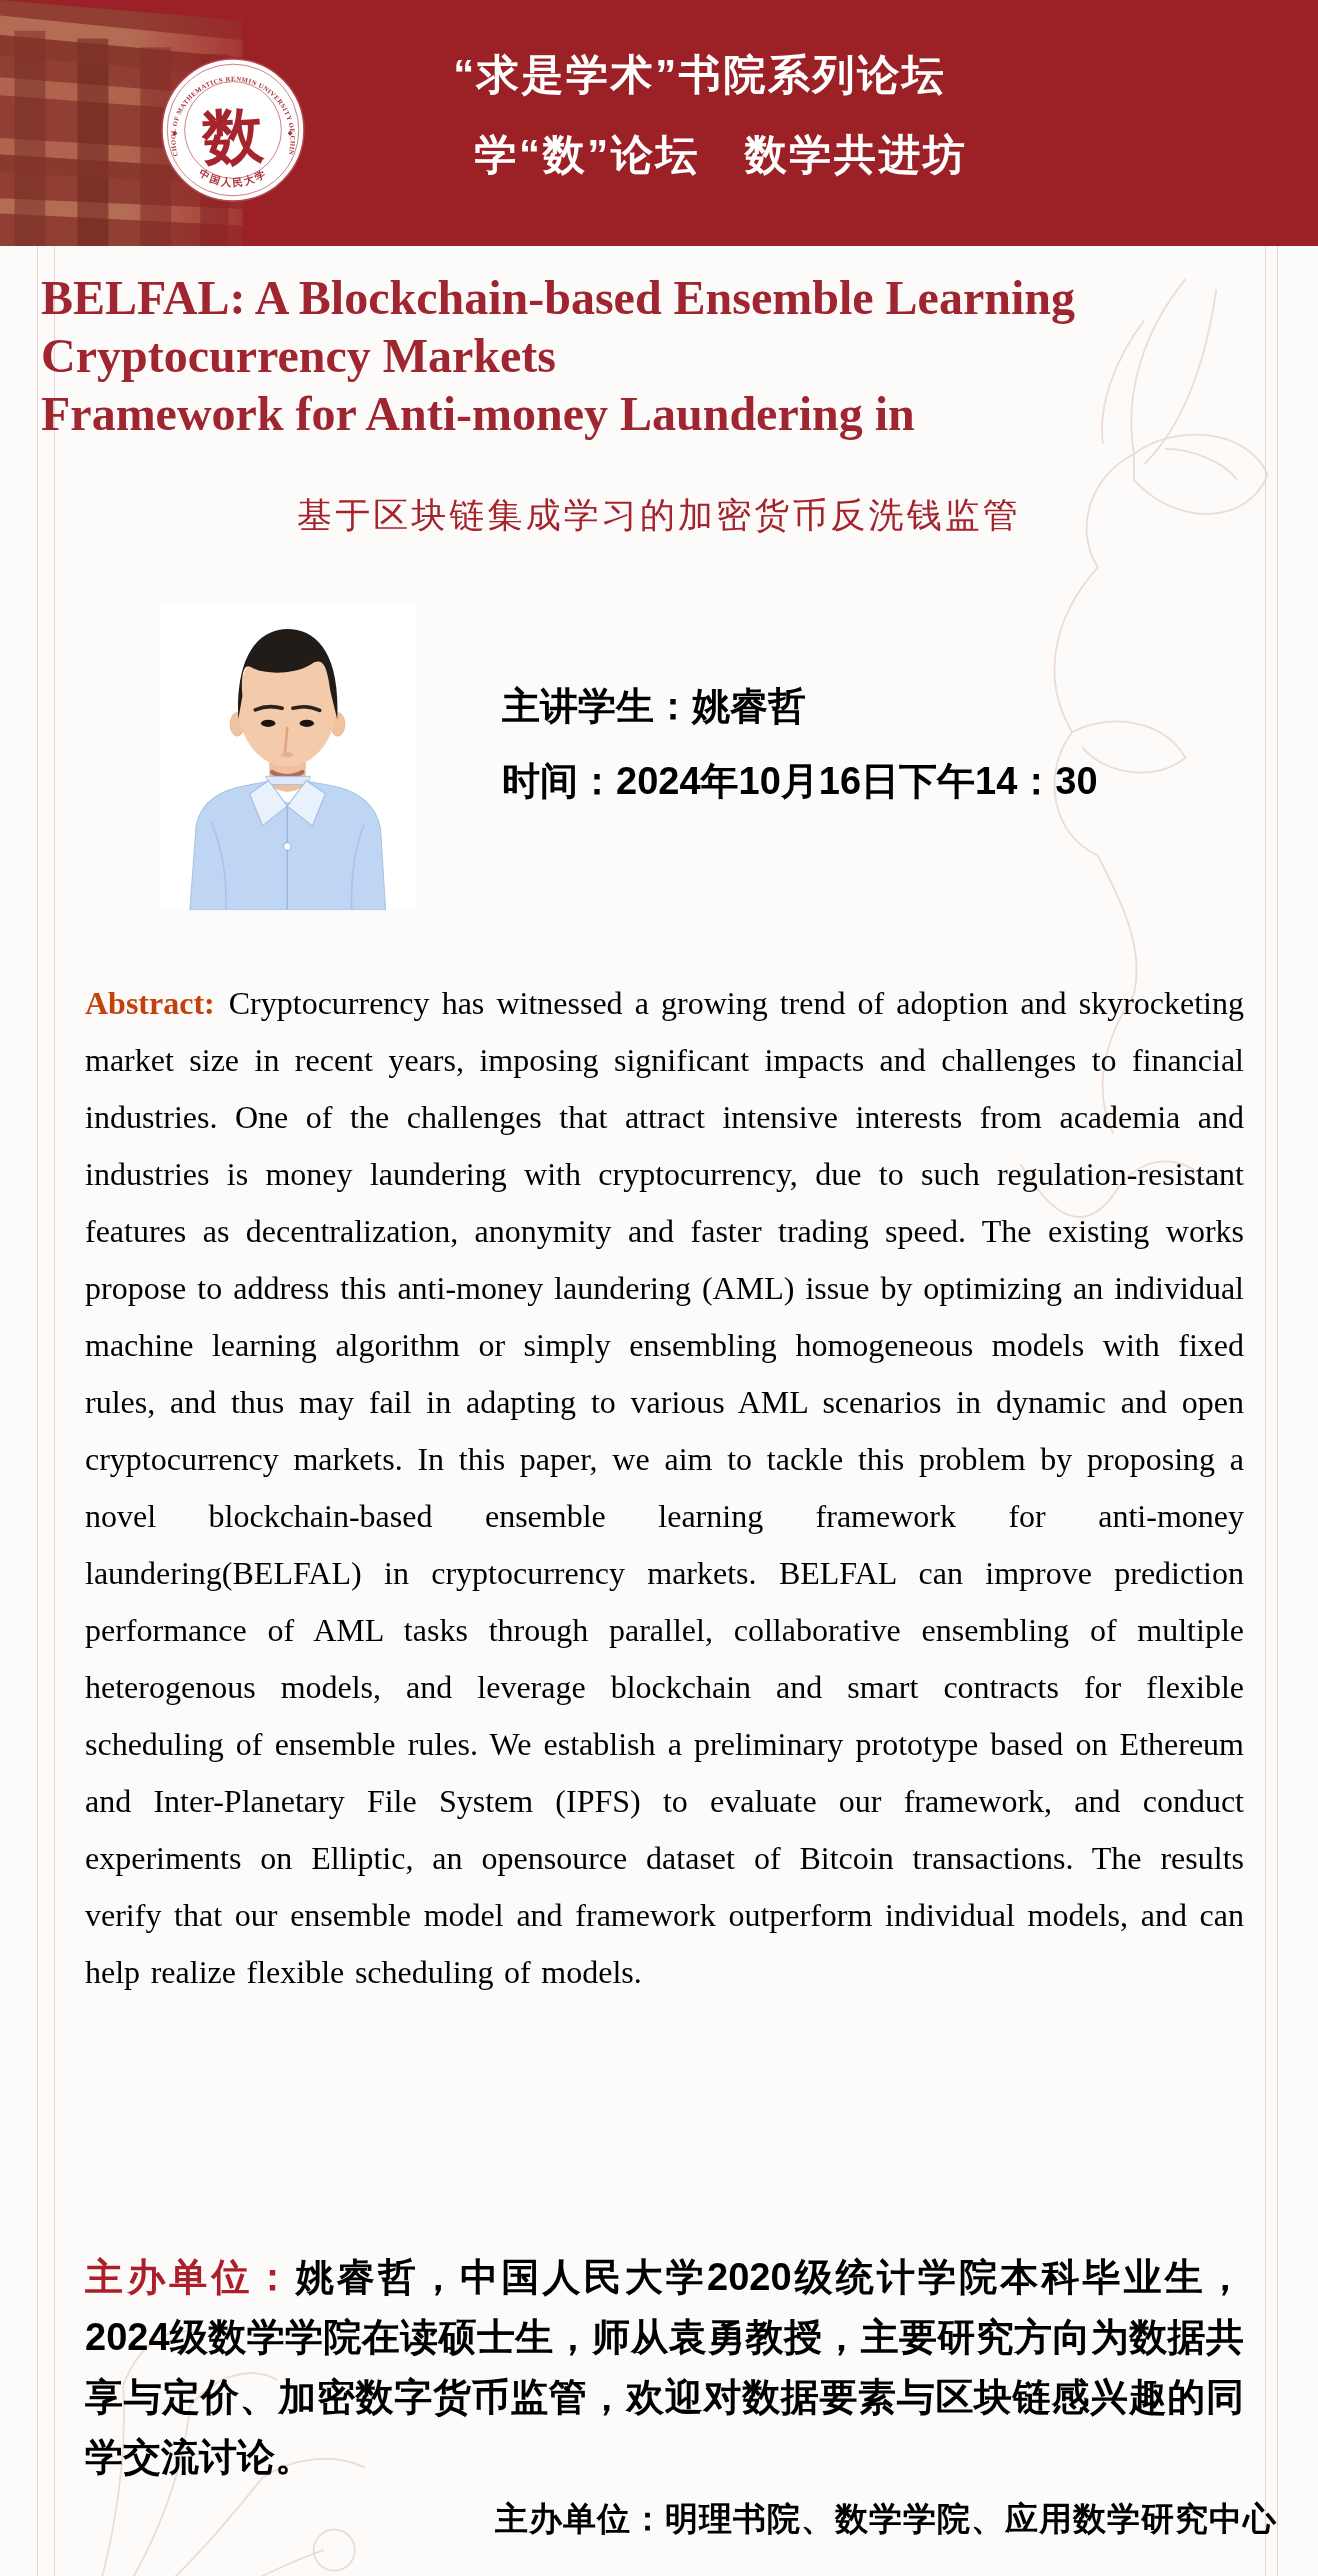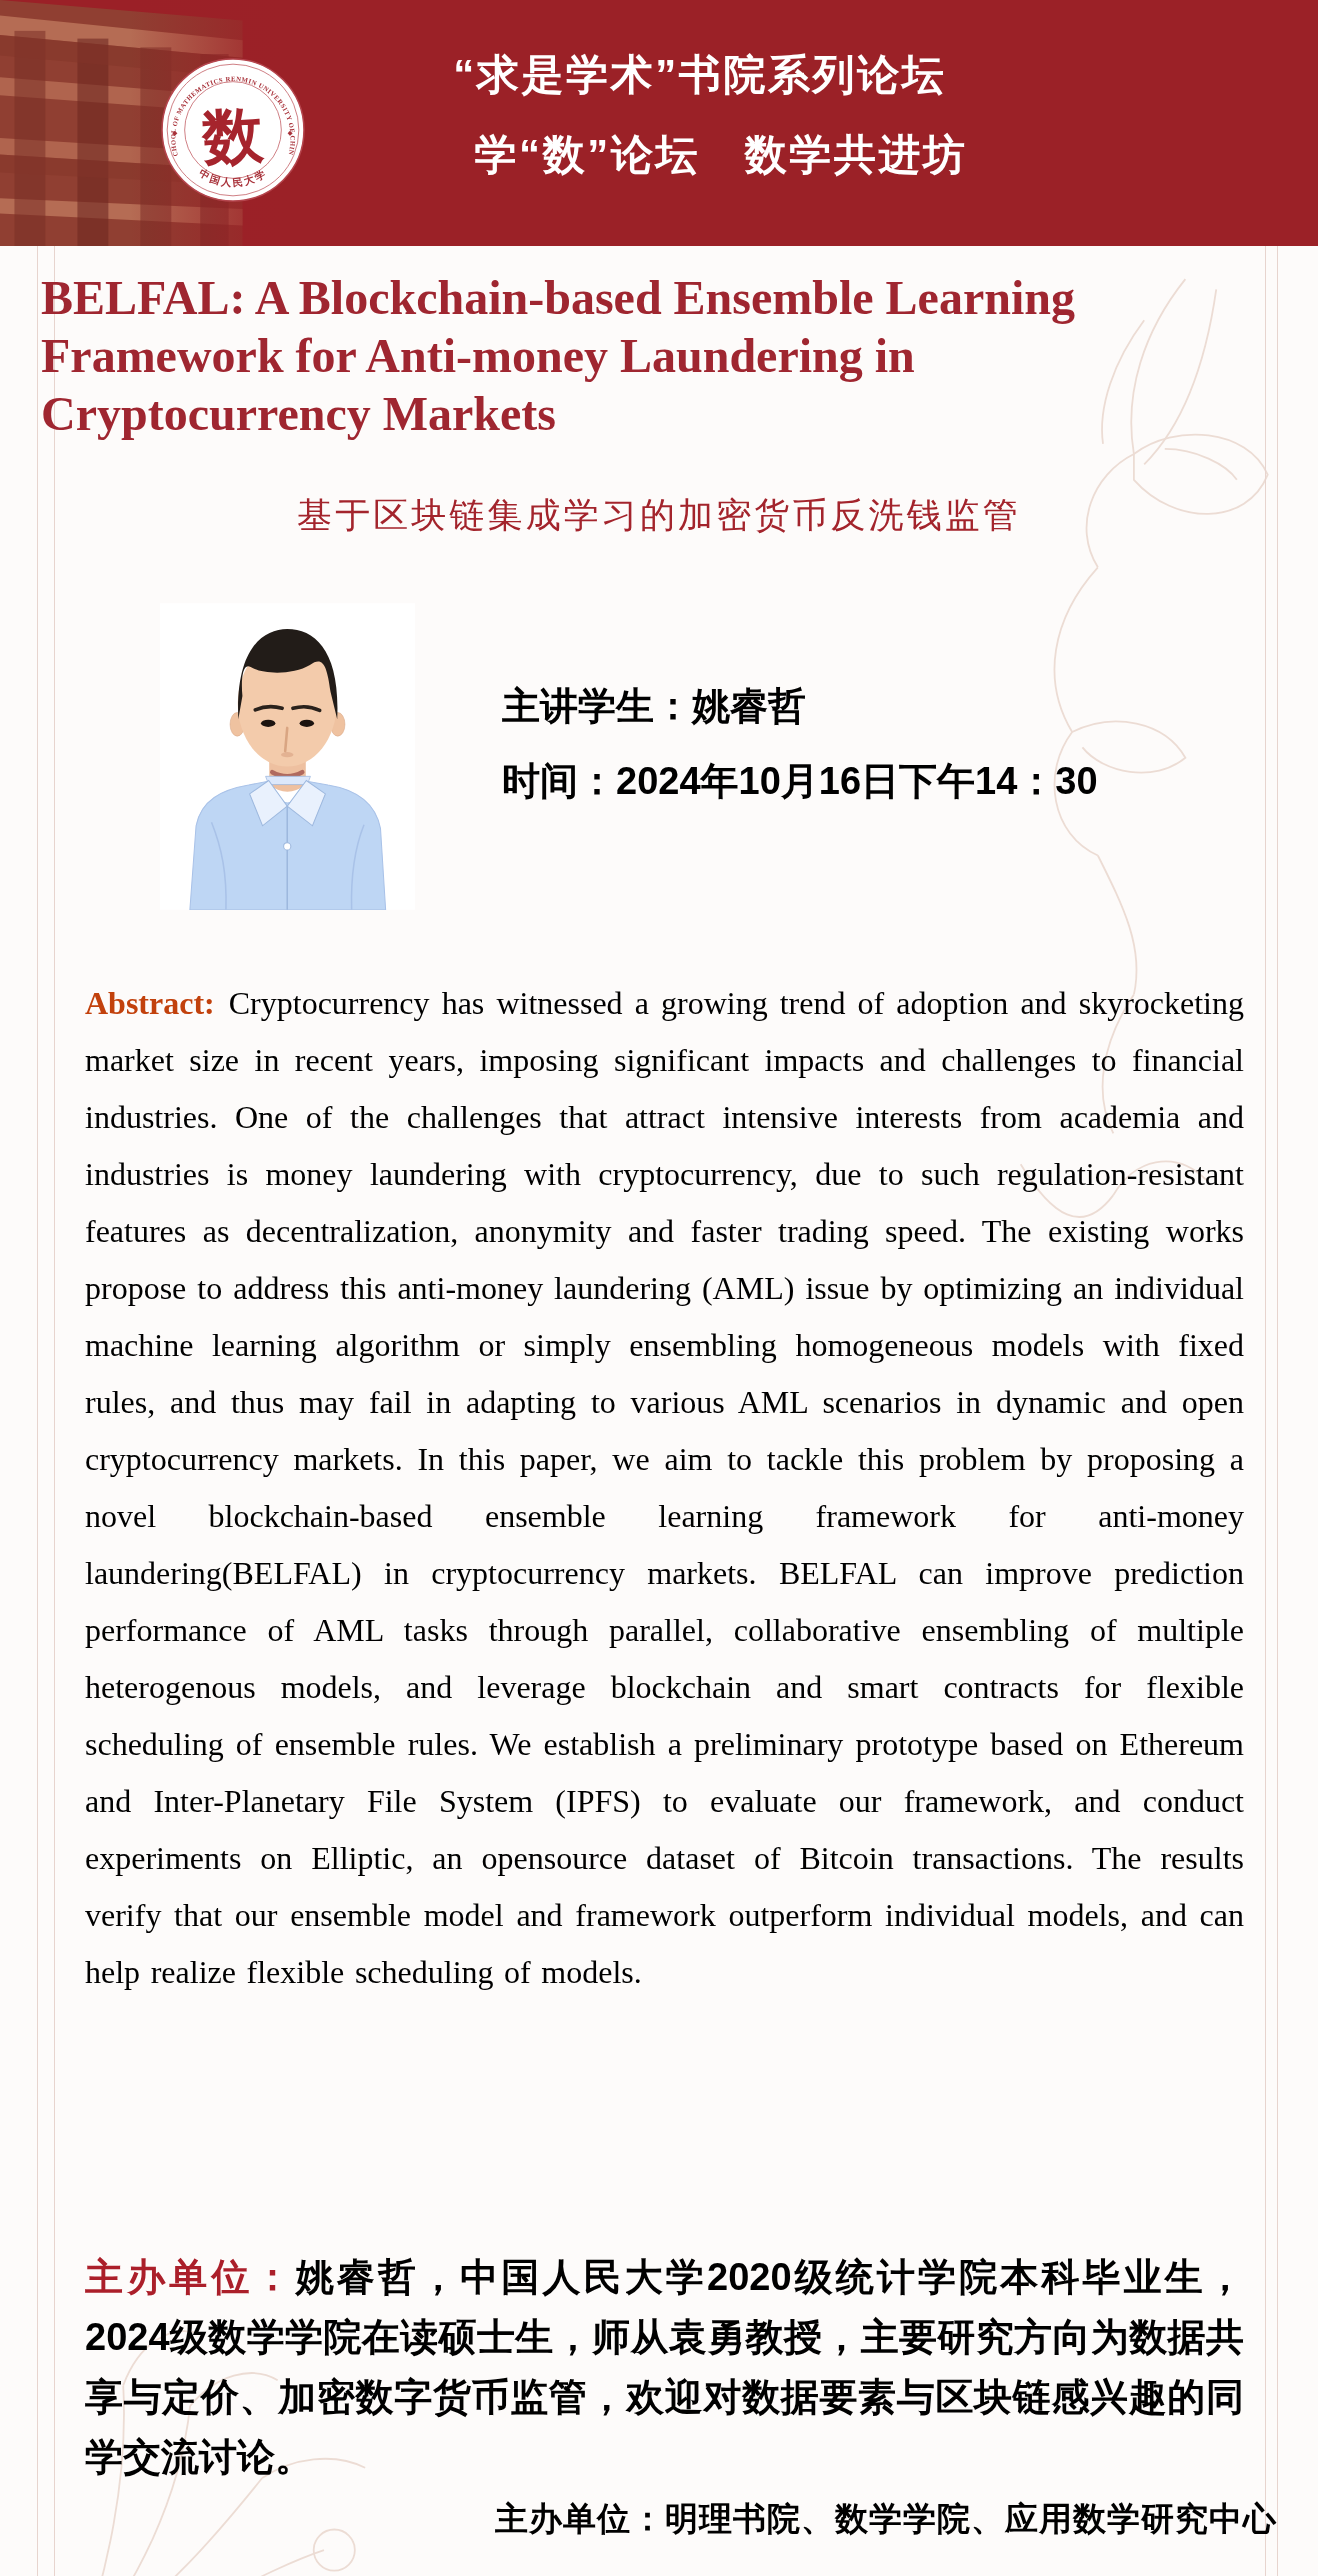--- a/index.html
+++ b/index.html
@@ -155,22 +155,22 @@
       <path d="M 280,380 C 330,320 400,300 450,330"></path>
       <circle cx="560" cy="660" r="40"></circle>
       <path d="M 420,520 C 480,480 560,470 620,500"></path>
     </g>
   </svg>
 
   <div class="content">
 
     <div class="title-en">
       <div>BELFAL: A Blockchain-based Ensemble Learning</div>
+      <div>Cryptocurrency Markets</div>
       <div>Framework for Anti-money Laundering in</div>
-      <div>Cryptocurrency Markets</div>
     </div>
 
     <div class="title-zh">基于区块链集成学习的加密货币反洗钱监管</div>
 
     <svg class="portrait" viewBox="0 0 495 595" aria-hidden="true">
       <rect x="0" y="0" width="495" height="595" fill="#ffffff"></rect>
 
       <path d="M 212,280 L 283,280 L 283,352 Q 247,380 212,352 Z" fill="#eec0a0"></path>
       <ellipse cx="247" cy="298" rx="38" ry="12" fill="#dfab89" opacity="0.5"></ellipse>
 

